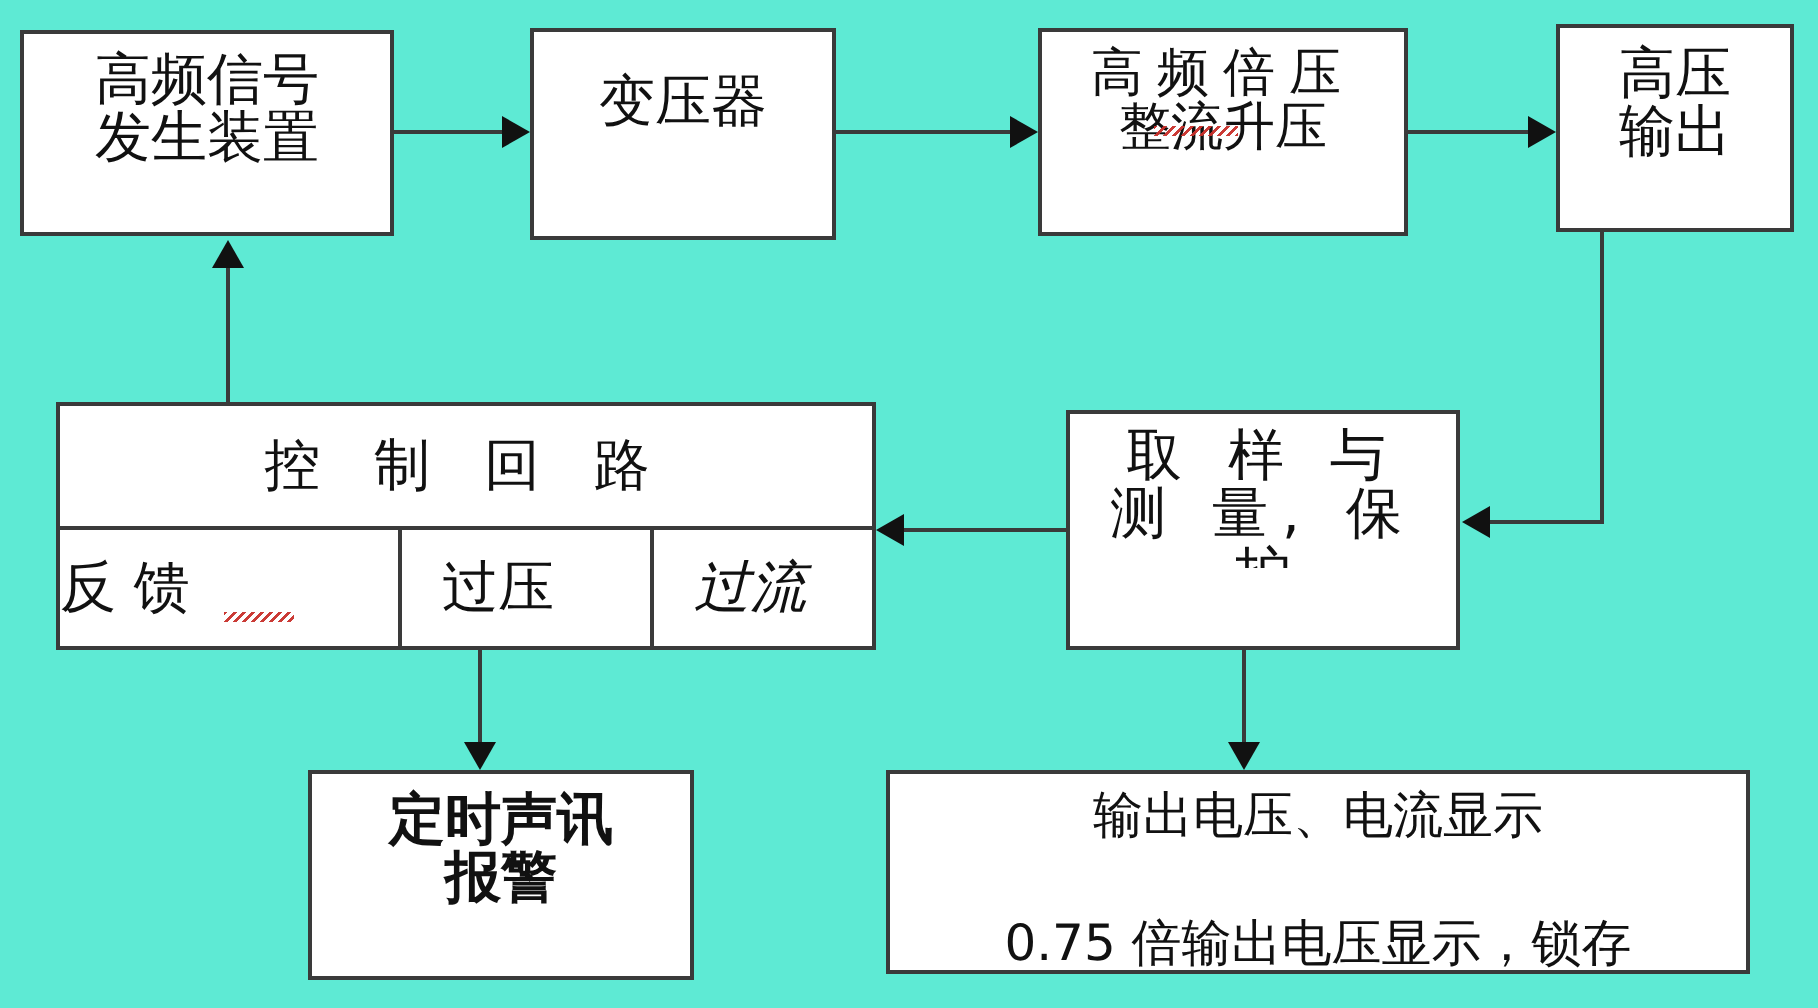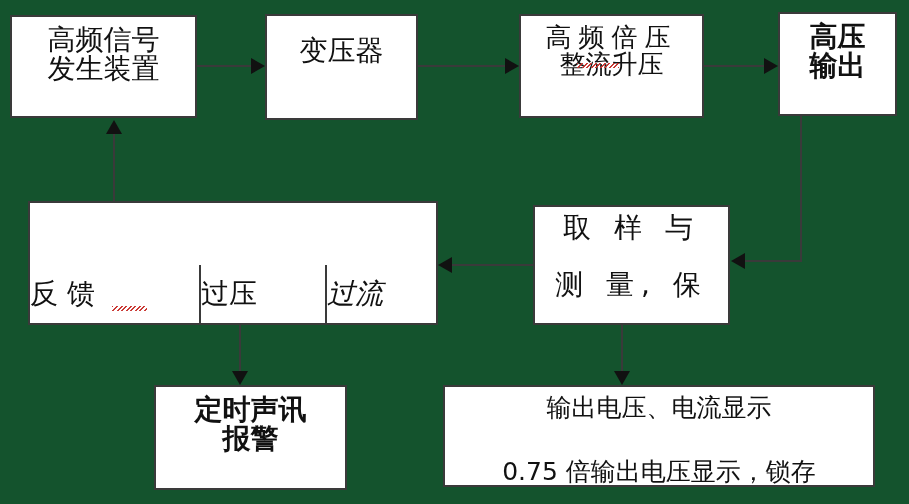--- a/index.html
+++ b/index.html
@@ -4,21 +4,21 @@
 <style>
   html, body {
     margin: 0;
     padding: 0;
     background: #ffffff;
   }
   #canvas {
     position: relative;
     width: 909px;
     height: 504px;
-    background: #14532d;
+    background: #5eead4;
     overflow: hidden;
     font-family: "DejaVu Sans", "Liberation Sans", sans-serif;
   }
   .box {
     position: absolute;
     box-sizing: border-box;
     border: 2px solid #3a3a3a;
     background: #ffffff;
     display: flex;
     flex-direction: column;
@@ -52,21 +52,21 @@
   }
   .ctrl-cells {
     position: absolute;
     left: 0; right: 0; top: 62px; bottom: 0;
     display: flex;
   }
   .ctrl-cell {
     display: flex; align-items: center; justify-content: flex-start;
     box-sizing: border-box;
   }
-  .ctrl-cell + .ctrl-cell { border-left: 2px solid #3a3a3a; }
+  .ctrl-cell + .ctrl-cell { border-left: 2px solid #3a3a3a; padding-left: 20px; }
 
   
   .seg {
     position: absolute;
     background: #3a3a3a;
   }
   .seg-h { height: 2px; }
   .seg-v { width: 2px; }
 
   .arrow {
@@ -119,42 +119,45 @@
     <span class="line t28">变压器</span>
   </div>
 
   <div class="box" style="left:519px; top:14px; width:185px; height:104px; padding-top:8px;">
     <span class="line t26 sp2">高频倍压</span>
     <span class="line t26">整流升压</span>
   </div>
 
   <div class="squig" style="left:577px; top:63px; width:42px;"></div>
 
-  <div class="box" style="left:778px; top:12px; width:119px; height:104px; padding-top:8px;font-weight:bold;">
+  <div class="box" style="left:778px; top:12px; width:119px; height:104px; padding-top:8px;">
     <span class="line t28">高压</span>
     <span class="line t28">输出</span>
   </div>
 
   <div class="box" style="left:28px; top:201px; width:410px; height:124px; padding:0;">
+    <div class="ctrl-head">
+      <span class="line t28 sp">控 制 回 路</span>
+    </div>
     <div class="ctrl-cells">
       <div class="ctrl-cell" style="width:169px;">
         <span class="line t28">反  馈</span>
       </div>
       <div class="ctrl-cell" style="width:126px;">
         <span class="line t28">过压</span>
       </div>
       <div class="ctrl-cell" style="flex:1 1 auto;font-style:italic;">
         <span class="line t28">过流</span>
       </div>
     </div>
   </div>
 
   <div class="squig" style="left:112px; top:306px; width:35px;"></div>
 
-  <div class="box" style="left:533px; top:205px; width:197px; height:120px; padding-top:6px;gap:28px;">
+  <div class="box" style="left:533px; top:205px; width:197px; height:120px; padding-top:6px;">
     <span class="line t28 sp2">取 样 与</span>
     <span class="line t28 sp2">测 量, 保</span>
     <span class="line t28" style="height:12px; overflow:hidden;">护</span>
   </div>
 
   <div class="box" style="left:154px; top:385px; width:193px; height:105px; padding-top:8px;font-weight:bold;">
     <span class="line t28">定时声讯</span>
     <span class="line t28">报警</span>
   </div>
 

